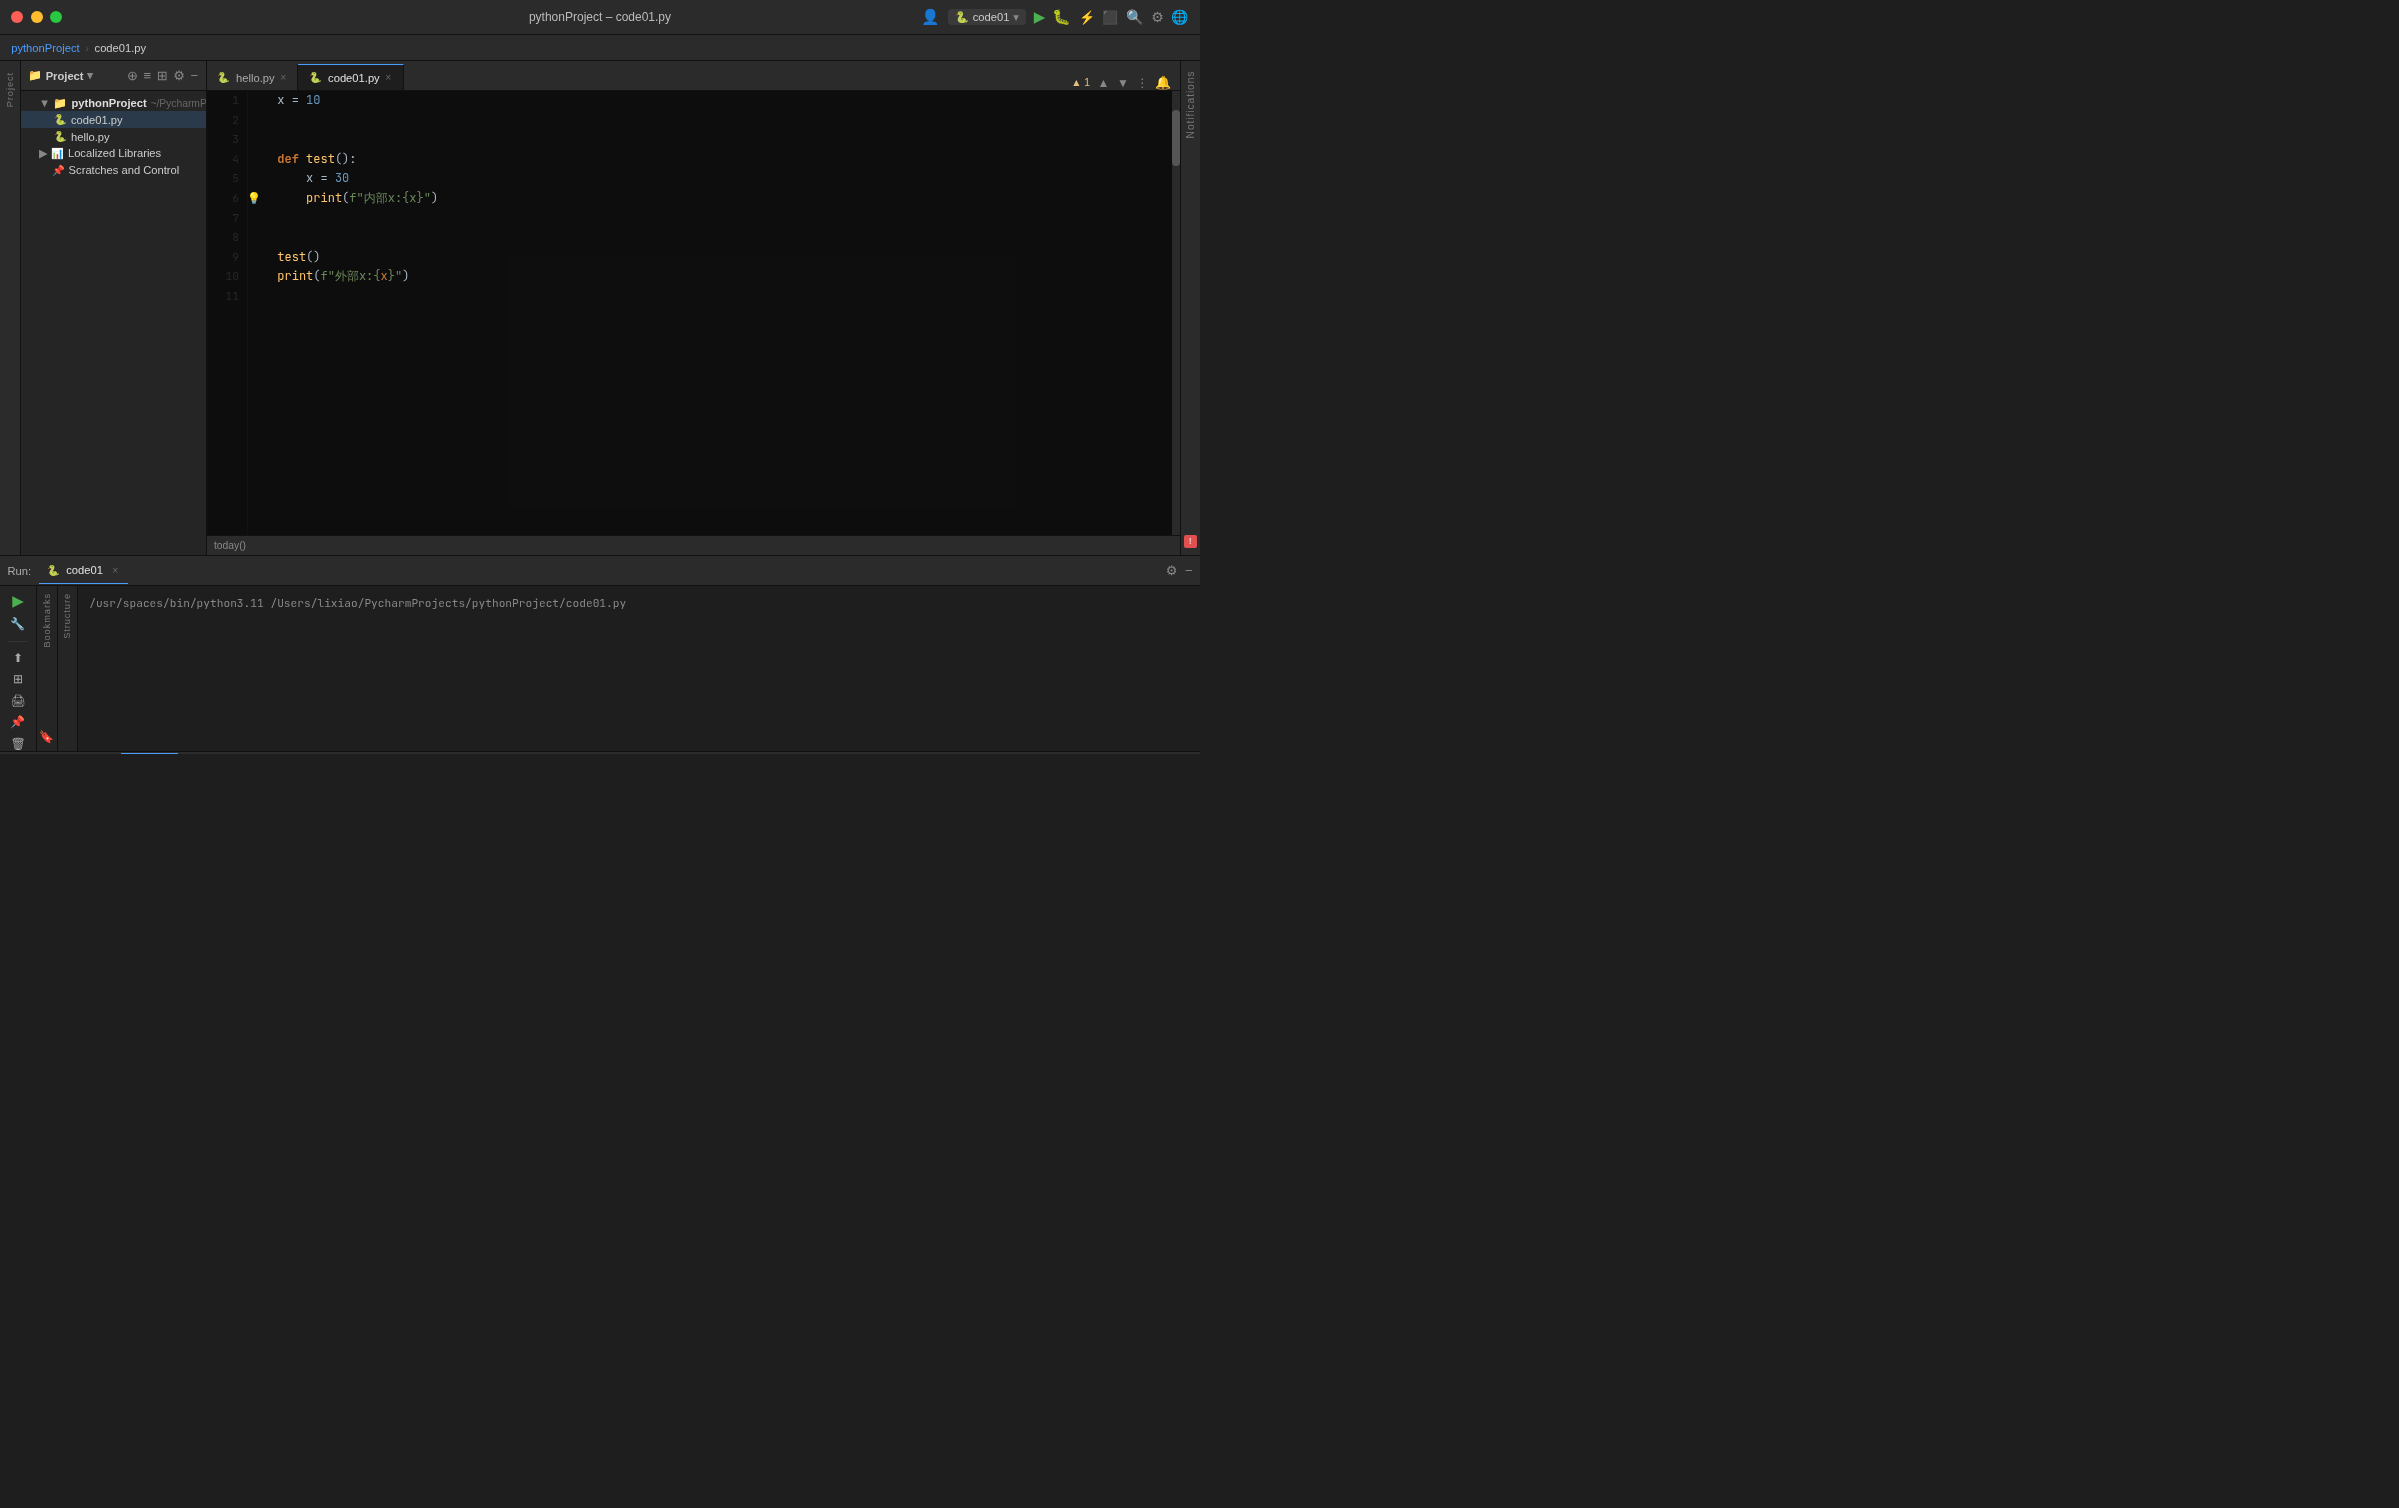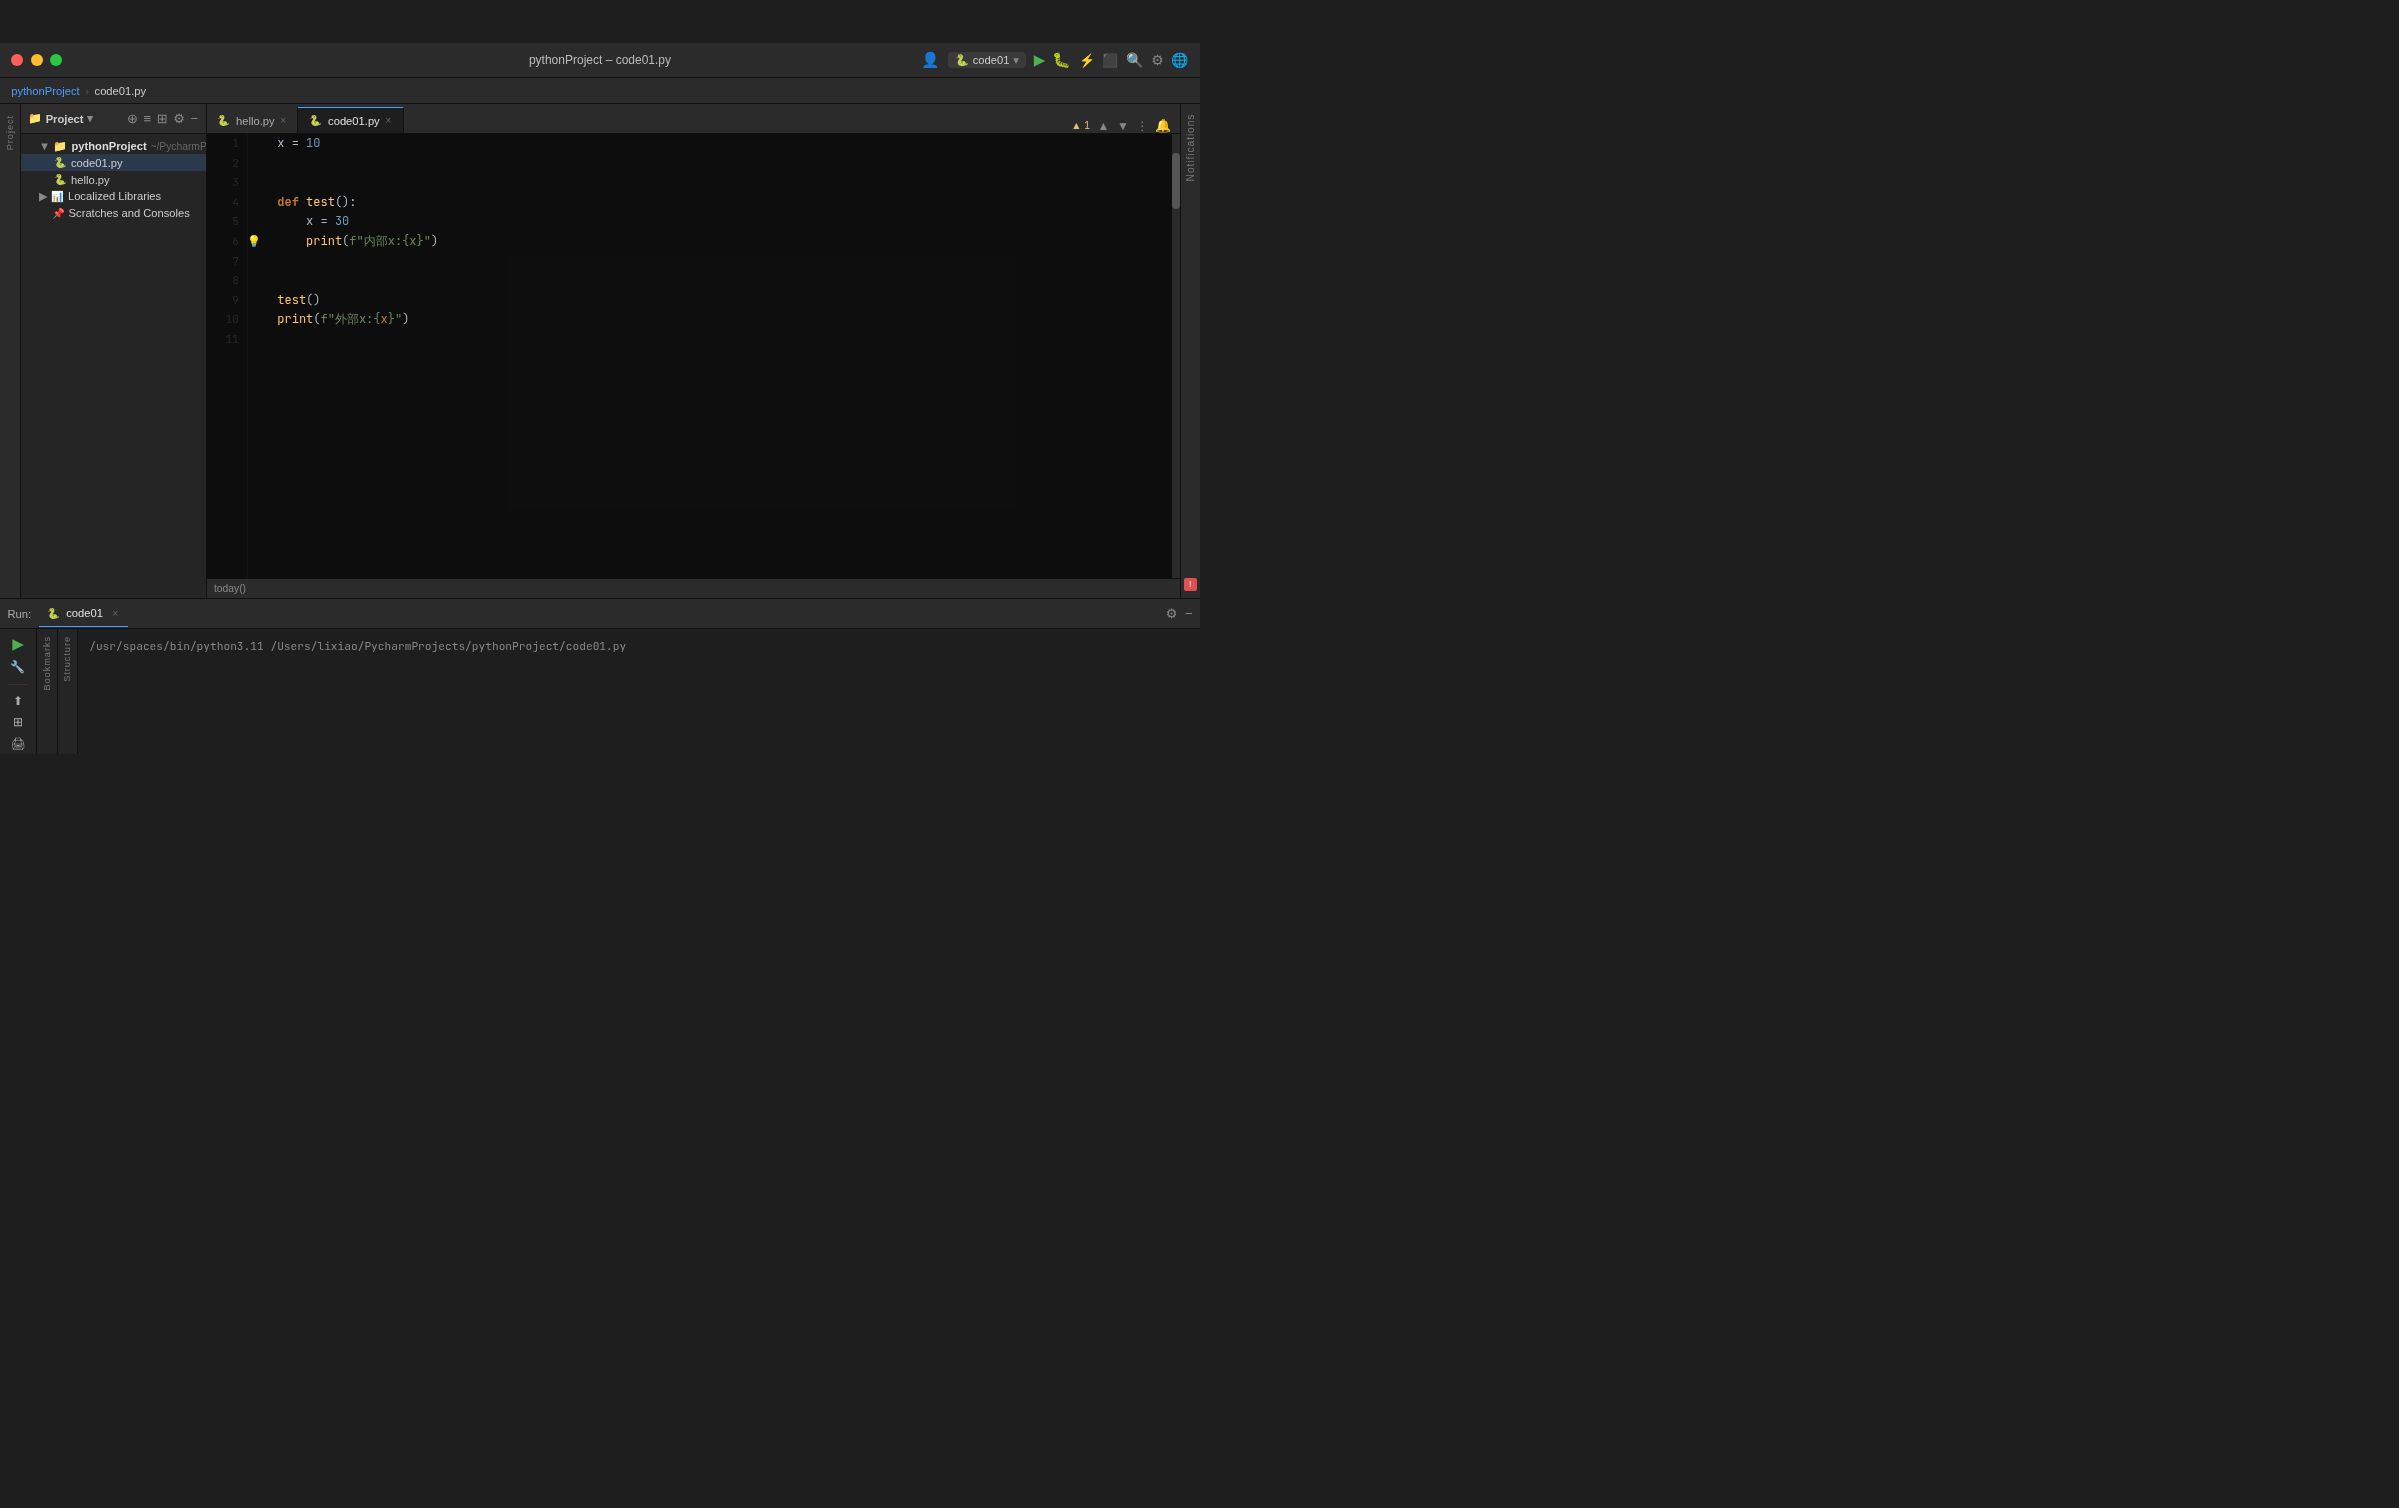--- a/index.html
+++ b/index.html
@@ -16,21 +16,20 @@
 
     
     .title-bar {
       height: 35px;
       background: #2b2b2b;
       display: flex;
       align-items: center;
       justify-content: center;
       position: relative;
       border-bottom: 0.9px solid #111;
-      margin-top: 43px;
     }
     .title-bar-controls {
       position: absolute;
       left: 11.2px;
       display: flex;
       gap: 7.5px;
       align-items: center;
     }
     .traffic-light {
       width: 12px;
@@ -486,21 +485,21 @@
         <span>hello.py</span>
       </div>
       <div class="tree-item indent1">
         <span style="color:#888;">▶</span>
         <span style="color:#888;font-size:10.3px;">📊</span>
         <span>Localized Libraries</span>
       </div>
       <div class="tree-item indent1">
         <span style="color:#888;width:9.3px;display:inline-block;"></span>
         <span style="font-size:10.3px;">📌</span>
-        <span>Scratches and Consoles</span>
+        <span>Scratches and Control</span>
       </div>
     </div>
   </div>
 
   <div class="editor-area">
 
     <div class="editor-tabs">
       <div class="editor-tab">
         <span style="font-size:10.3px;">🐍</span>
         <span>hello.py</span>

